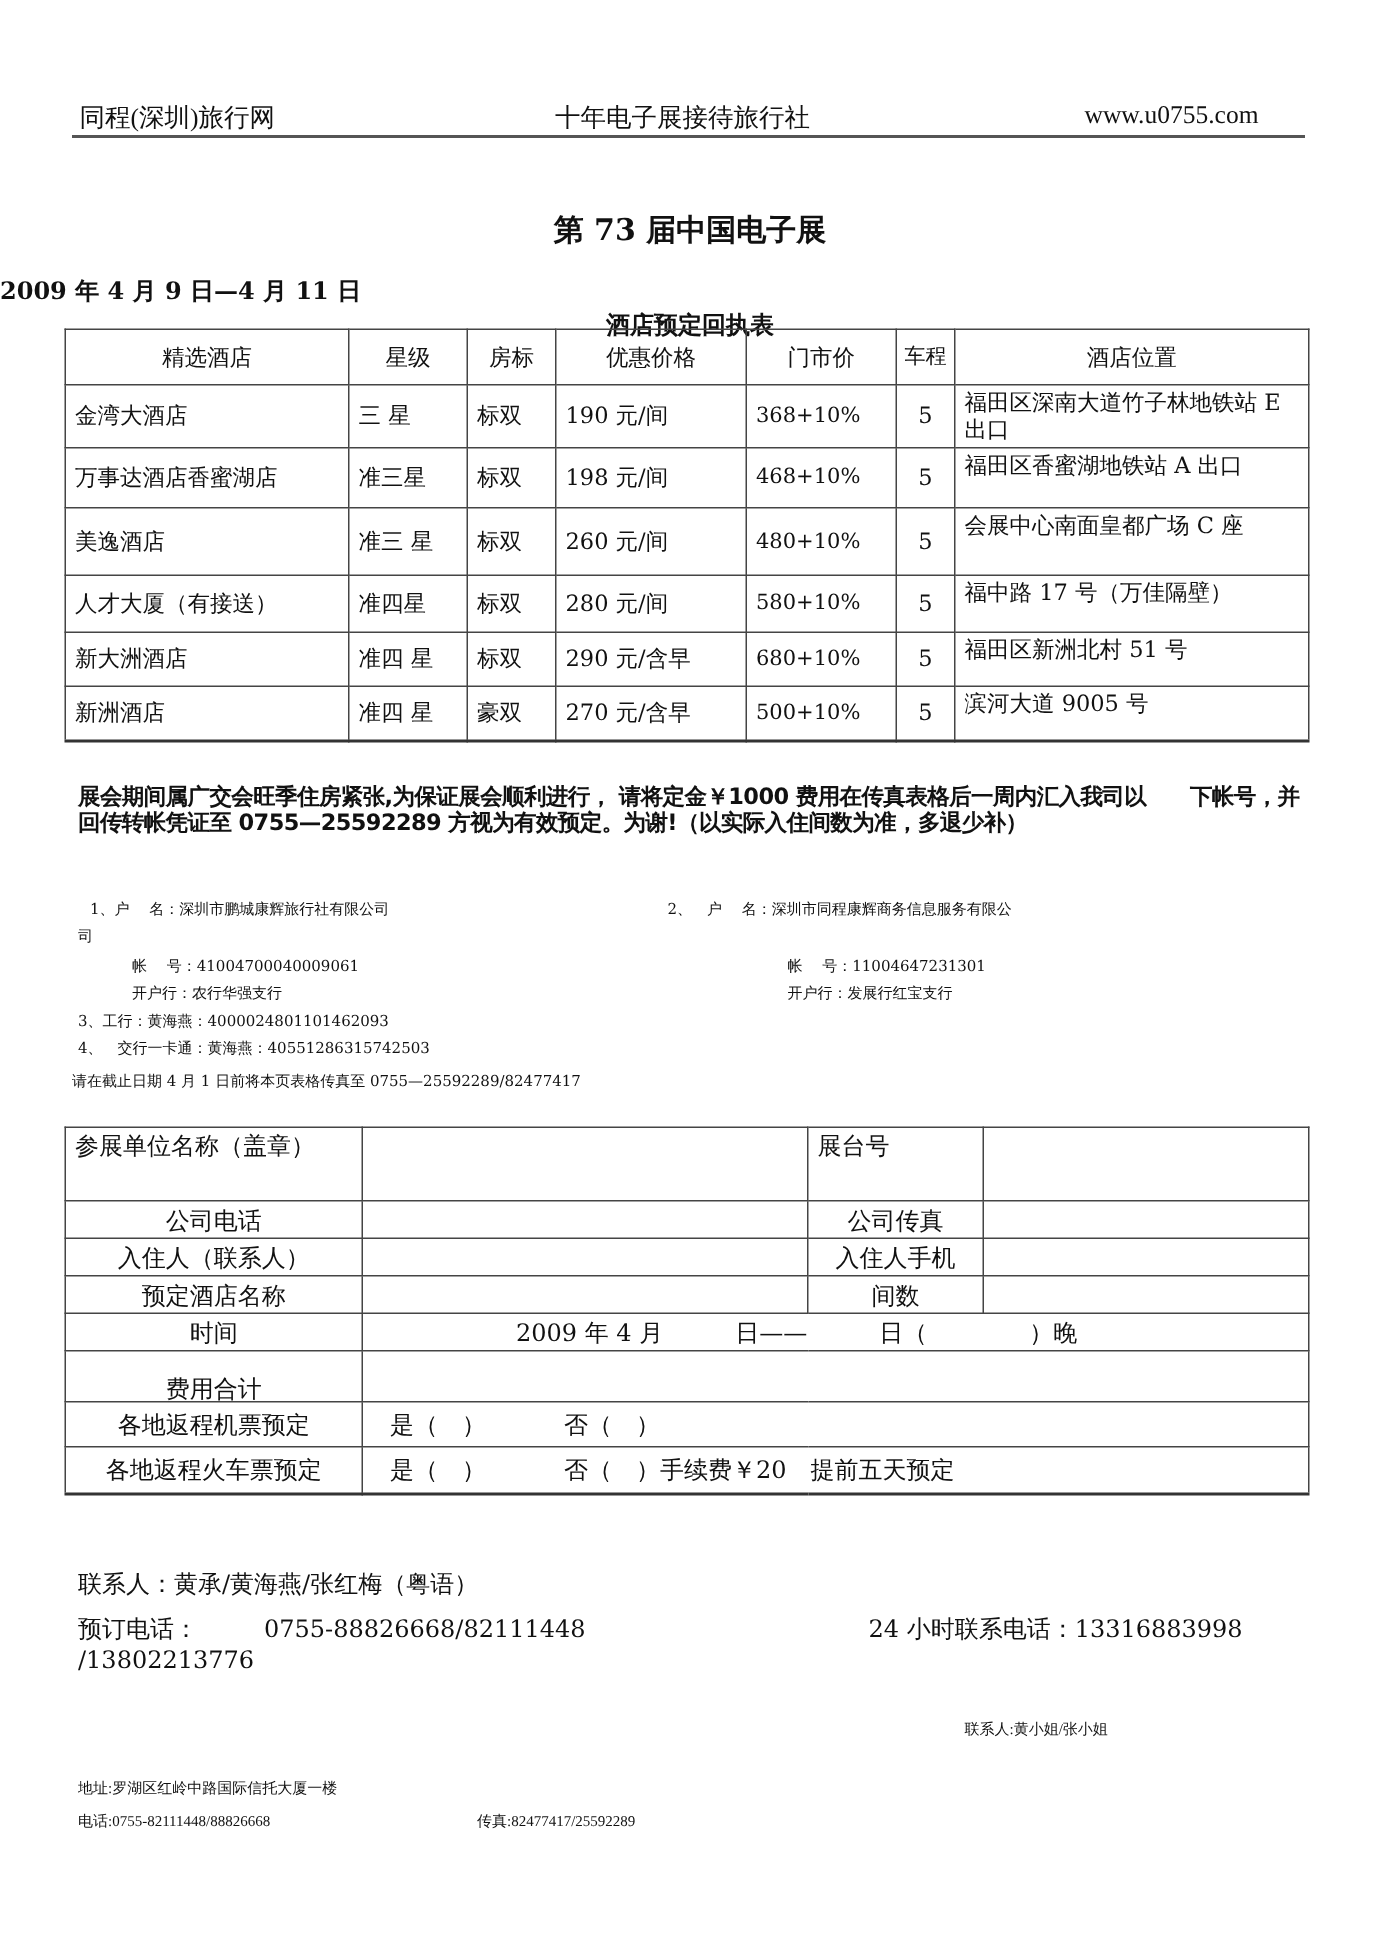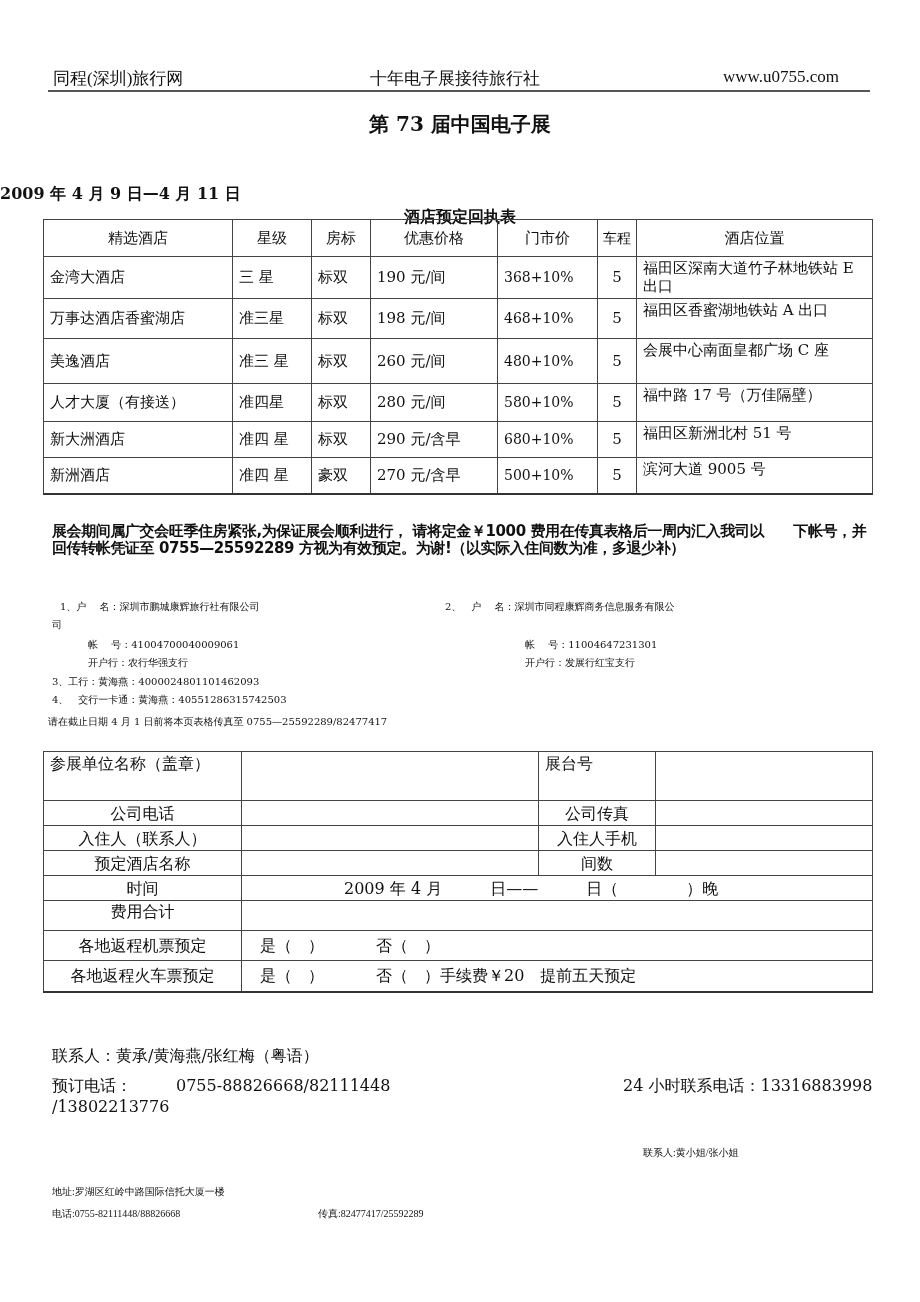--- a/index.html
+++ b/index.html
@@ -4,21 +4,21 @@
   <style>
     html, body { margin: 0; padding: 0; background: #ffffff; }
     body {
       width: 920px; height: 1302px; position: relative; overflow: hidden;
       font-family: "DejaVu Serif", "Liberation Serif", serif;
       color: #111111;
     }
     .abs { position: absolute; white-space: nowrap; }
     .hdr { top: 67px; font-size: 17px; font-family: "Liberation Serif", "DejaVu Serif", serif; }
     .rule { position: absolute; left: 48px; width: 822px; top: 90px; height: 2px; background: #555; }
-    .title { top: 111px; left: 0; width: 920px; text-align: center; font-size: 20px; font-weight: bold; }
+    .title { top: 140px; left: 0; width: 920px; text-align: center; font-size: 20px; font-weight: bold; }
     .subtitle { top: 161px; left: 0; width: 920px; text-align: center; font-size: 16px; font-weight: bold; margin-top: 46px; }
     .daterange { top: 184px; left: 0; width: 920px; text-align: left; font-size: 16px; font-weight: bold; }
 
     table.grid { position: absolute; border-collapse: collapse; table-layout: fixed; }
     table.grid td {
       border: 1px solid #444; padding: 0 6px; font-size: 15px; line-height: 17px;
       vertical-align: middle; overflow: hidden;
     }
     #hotels { left: 43px; top: 219px; width: 829px; border-bottom: 2px solid #333; }
     #hotels td.c { text-align: center; }
@@ -177,40 +177,40 @@
     <td class="lbl">间数</td>
     <td></td>
   </tr>
   <tr style="height:25px">
     <td class="lbl">时间</td>
     <td colspan="3" style="padding-left:102px;">
       <span>2009 年 4 月</span><span class="gap" style="width:48px"></span><span>日——</span><span class="gap" style="width:48px"></span><span>日（</span><span class="gap" style="width:68px"></span><span>）晚</span>
     </td>
   </tr>
   <tr style="height:30px">
-    <td class="lbl" style="vertical-align:top;padding-top:2px;">费用合计</td>
+    <td class="lbl" style="vertical-align:top;padding-top:16px;">费用合计</td>
     <td colspan="3"></td>
   </tr>
   <tr style="height:30px">
     <td class="lbl">各地返程机票预定</td>
     <td colspan="3" style="padding-left:18px;">
       <span>是（　）</span><span class="gap" style="width:52px"></span><span>否（　）</span>
     </td>
   </tr>
   <tr style="height:31px">
     <td class="lbl">各地返程火车票预定</td>
     <td colspan="3" style="padding-left:18px;">
       <span>是（　）</span><span class="gap" style="width:52px"></span><span>否（　）手续费￥20　提前五天预定</span>
     </td>
   </tr>
 </tbody>
   </table>
 
 <div class="foot" style="left:52px; top:1046px;">联系人：黄承/黄海燕/张红梅（粤语）</div>
 <div class="foot" style="left:52px; top:1076px;">预订电话：</div>
 <div class="foot" style="left:176px; top:1076px;">0755-88826668/82111448</div>
-<div class="foot" style="left:623px; top:1076px;">24 小时联系电话：13316883998</div>
+<div class="foot" style="left:579px; top:1076px;">24 小时联系电话：13316883998</div>
 <div class="foot" style="left:52px; top:1097px;">/13802213776</div>
 
 <div class="addr" style="left:52px; top:1185px;">地址:罗湖区红岭中路国际信托大厦一楼</div>
 <div class="addr" style="left:52px; top:1207px;">电话:0755-82111448/88826668</div>
 <div class="addr" style="left:318px; top:1207px;">传真:82477417/25592289</div>
 <div class="addr" style="left:643px; top:1146px;">联系人:黄小姐/张小姐</div>
 
 </body></html>

